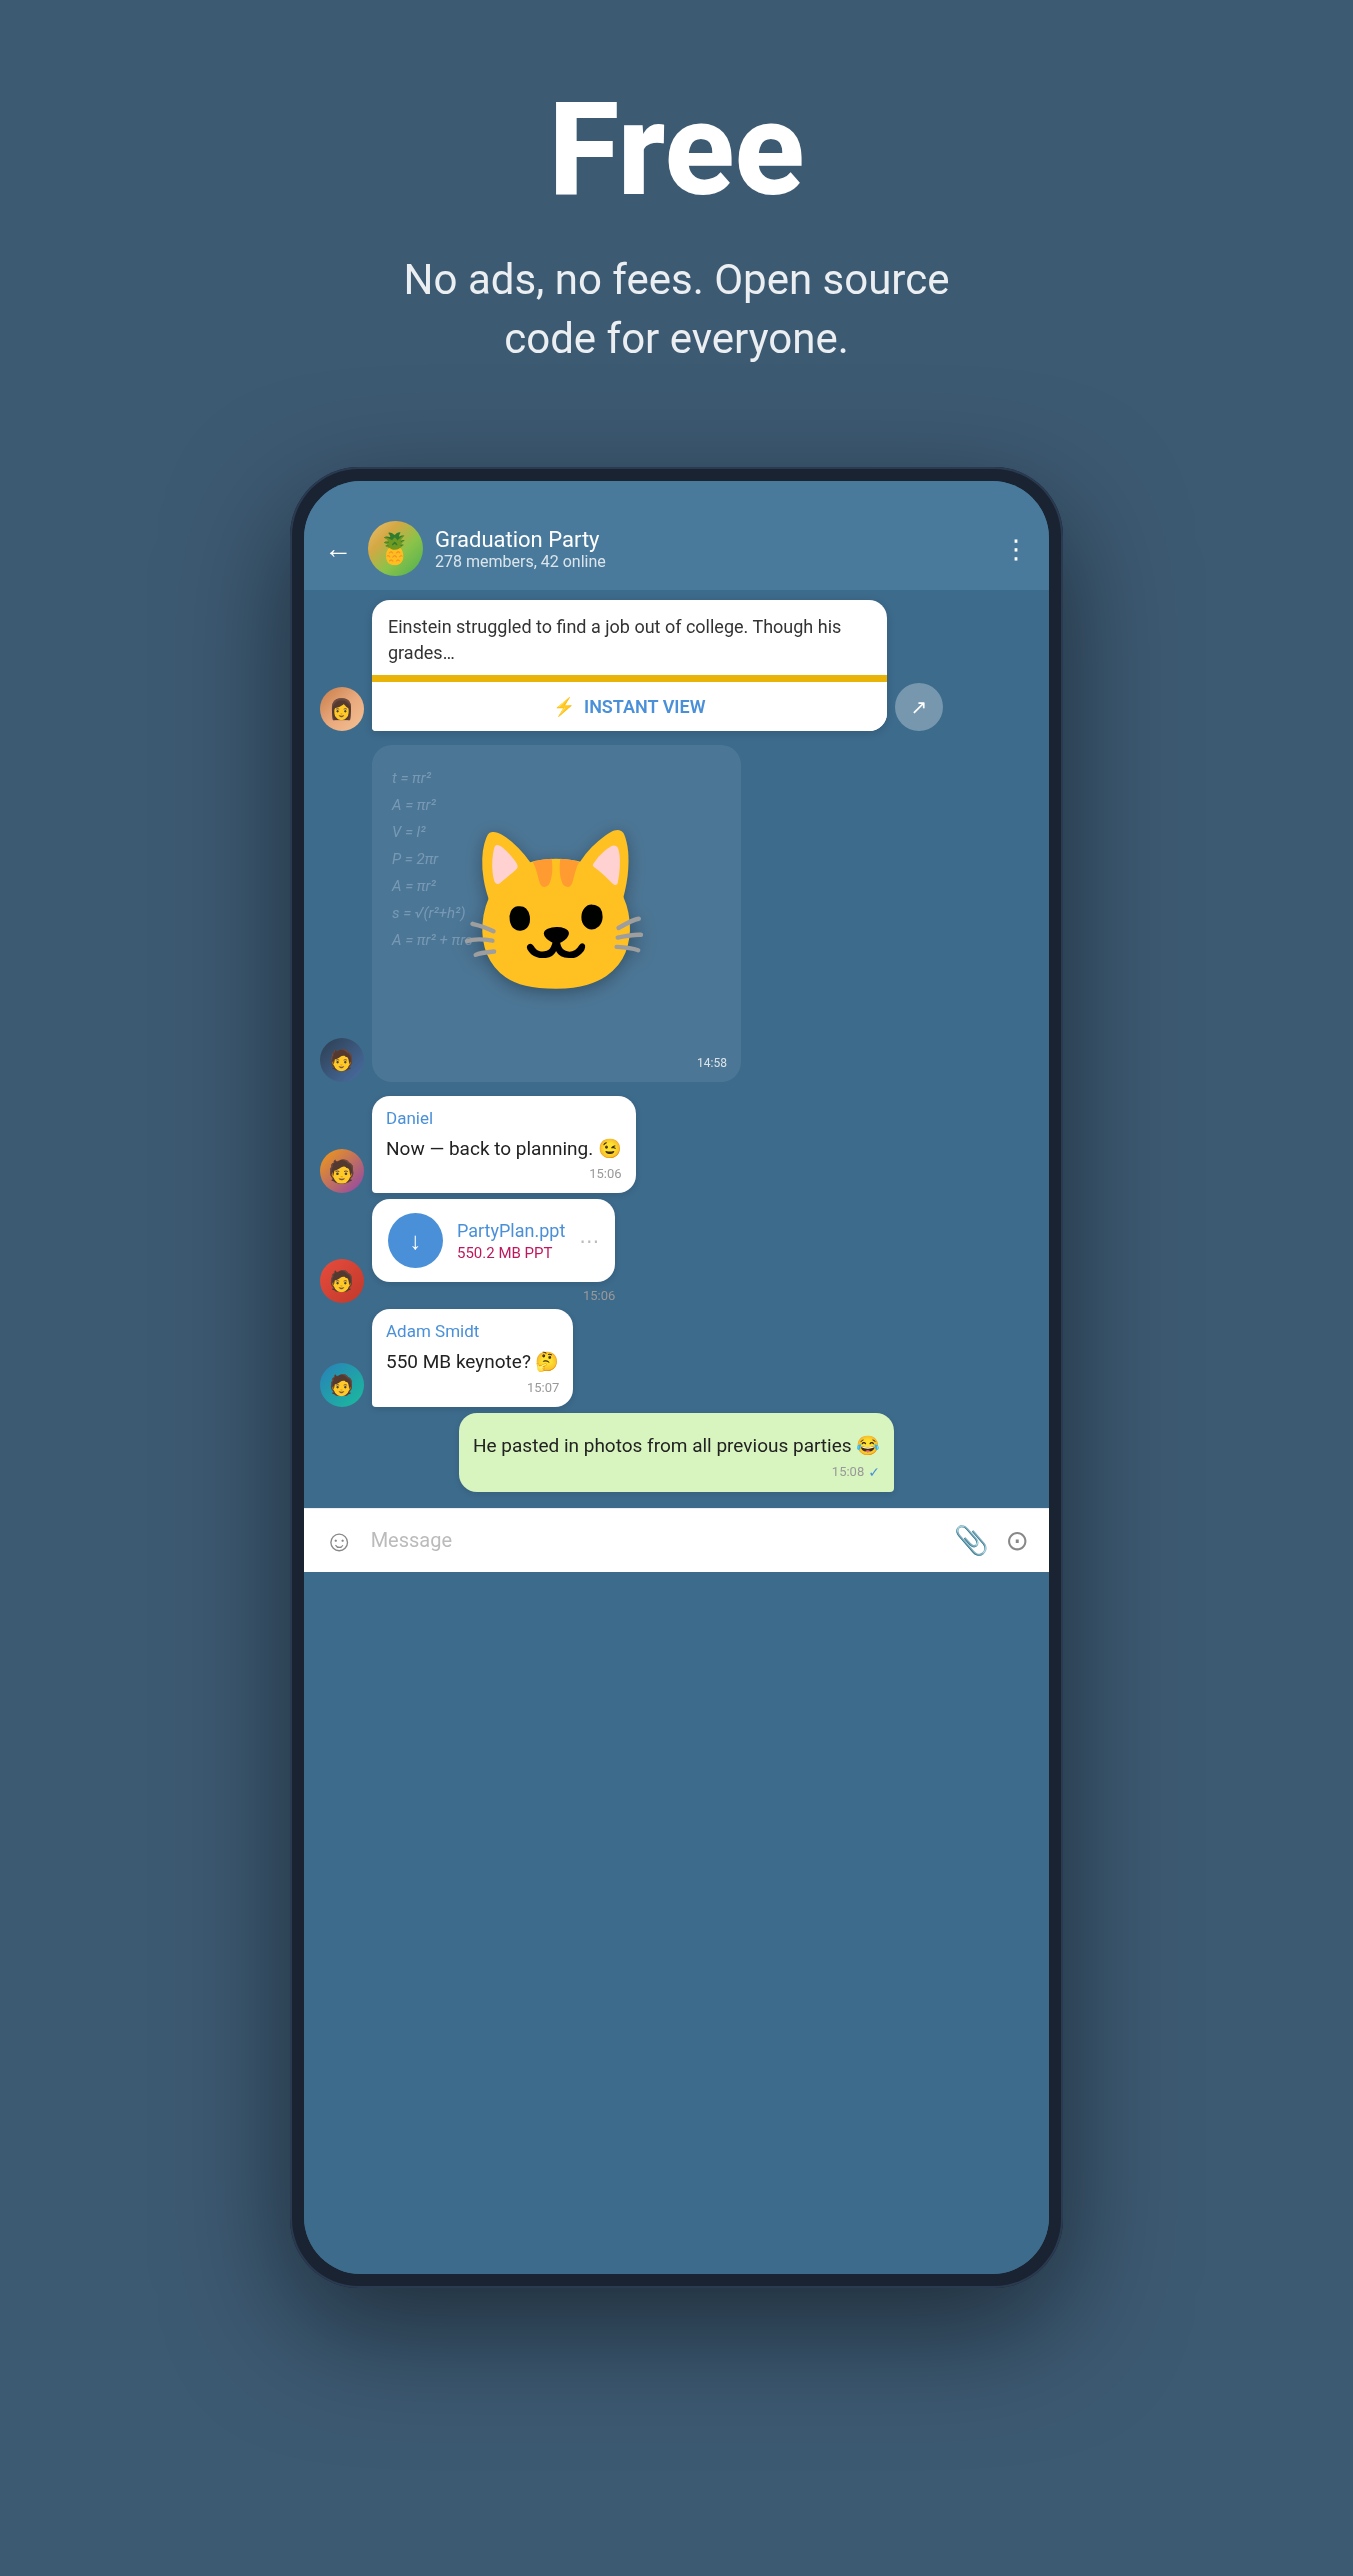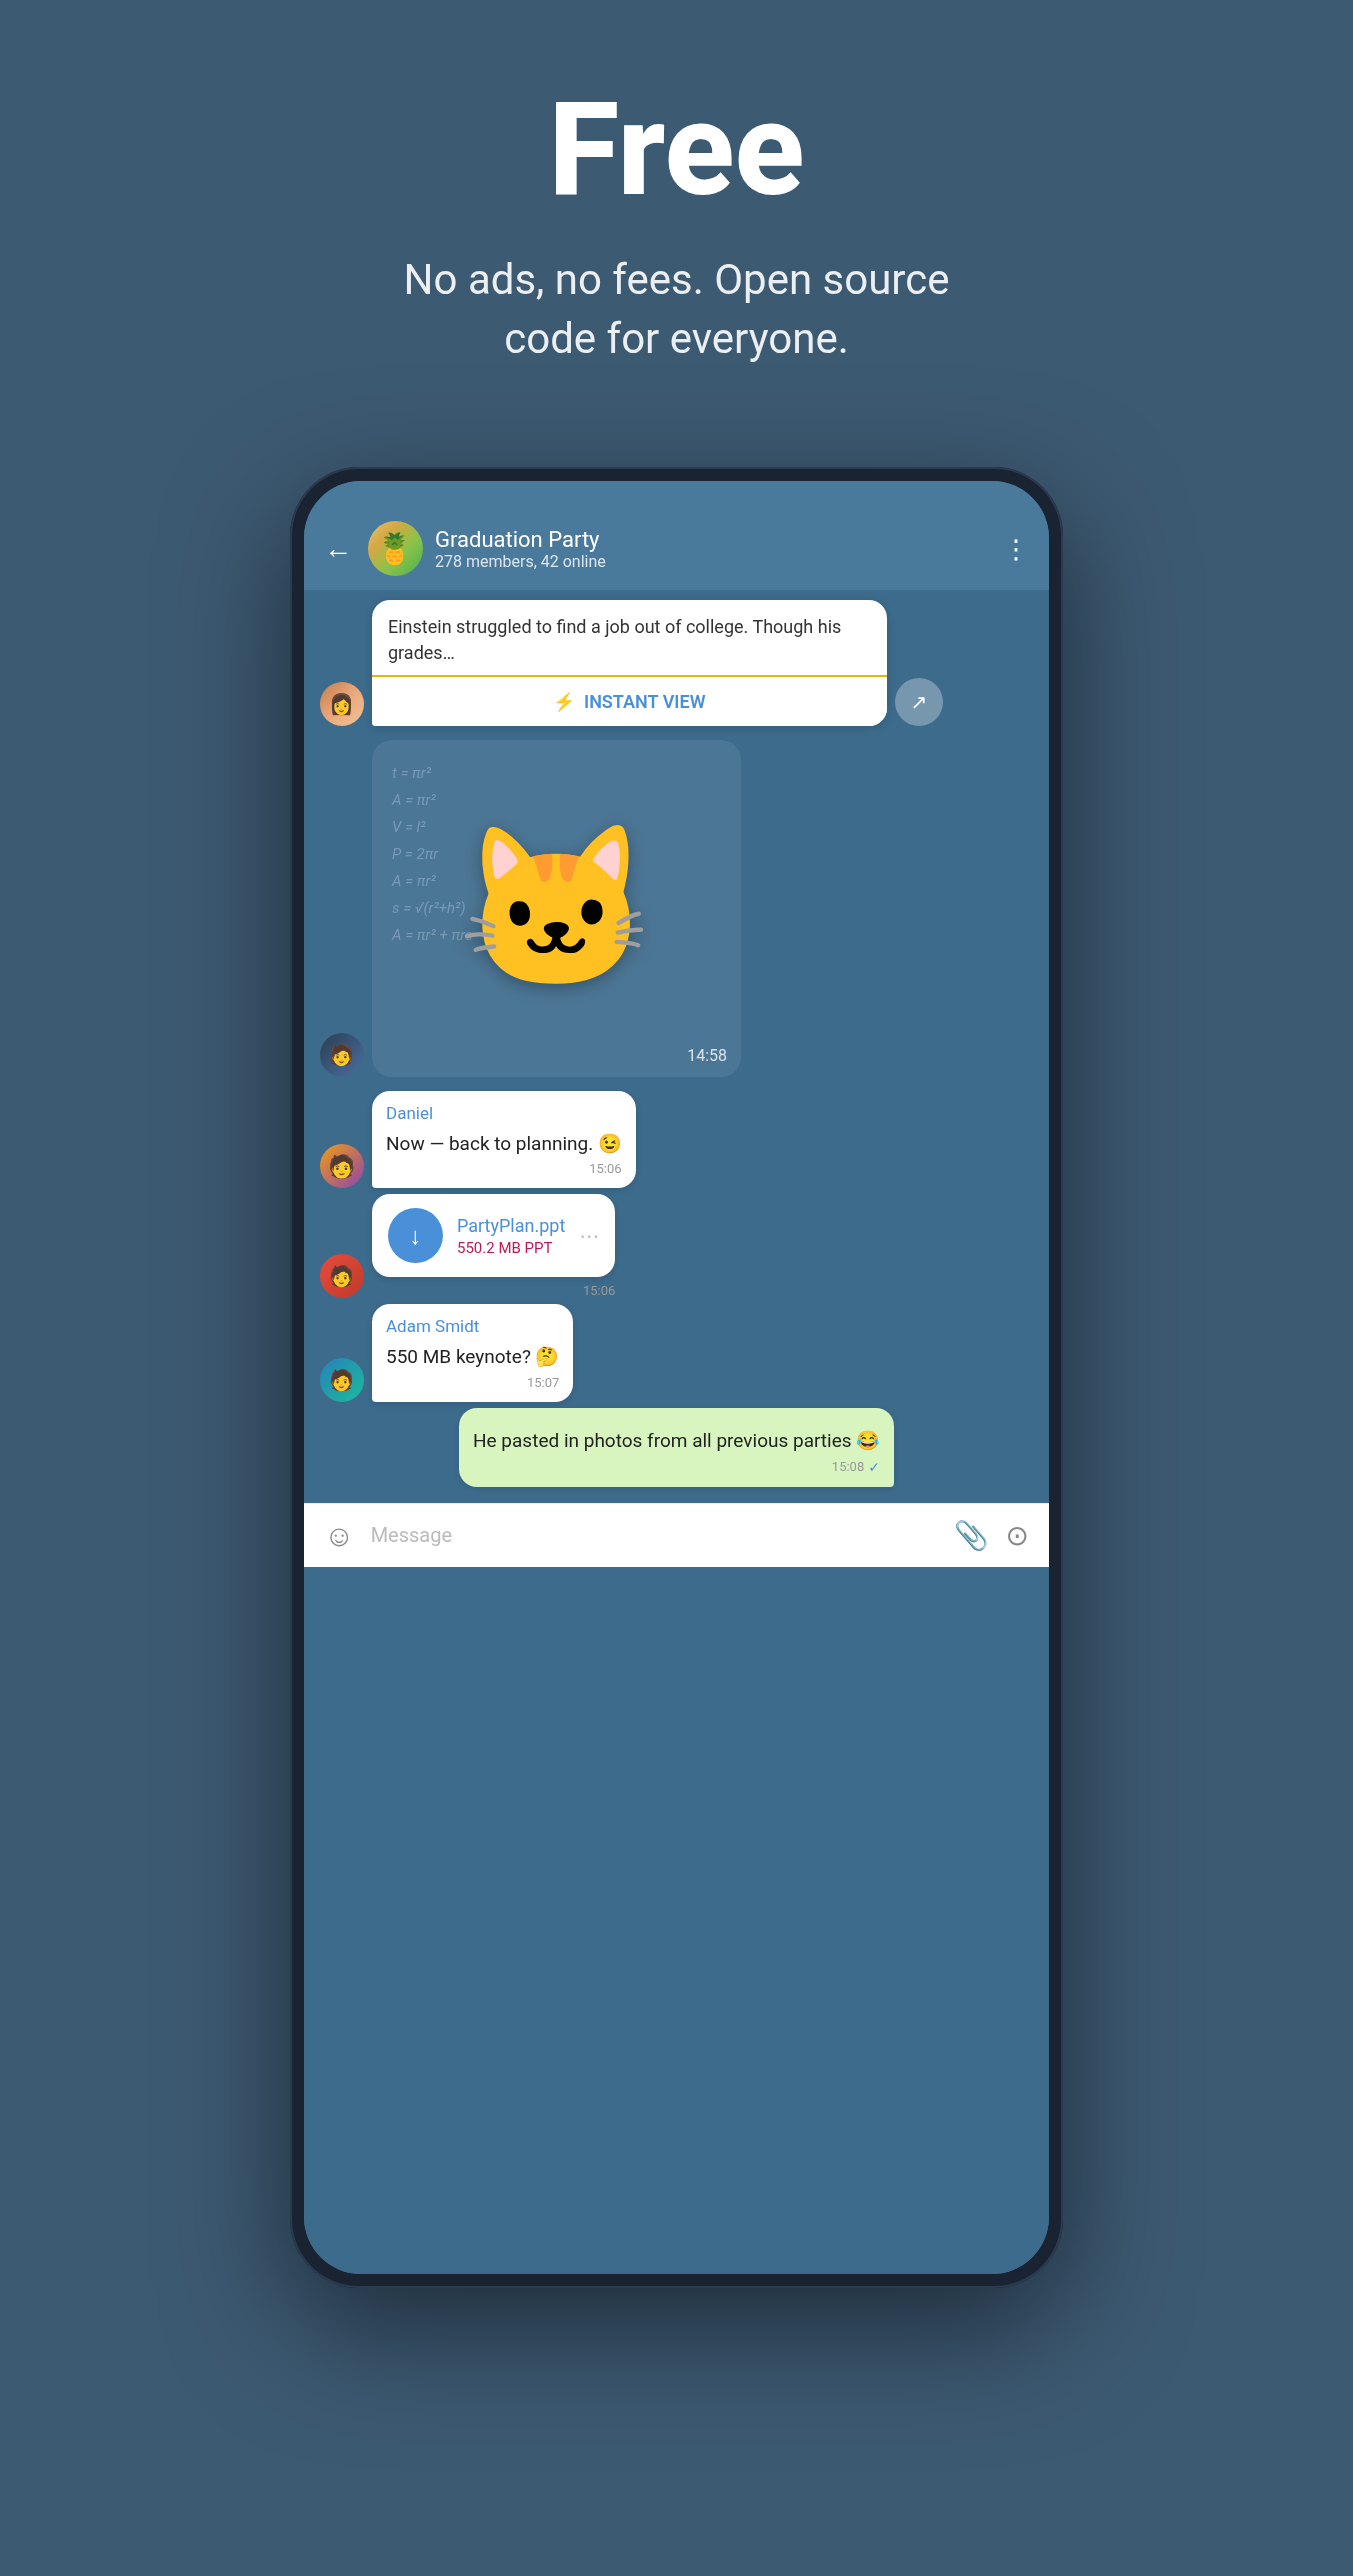--- a/index.html
+++ b/index.html
@@ -158,21 +158,21 @@
       padding: 0;
       max-width: 515px;
       overflow: hidden;
       box-shadow: 0 2px 8px rgba(0,0,0,0.15);
     }
     .article-text {
       padding: 14px 16px 10px;
       font-size: 18px;
       color: #333;
       line-height: 1.4;
-      border-bottom: 2px solid #eab308;
+      border-bottom: 7px solid #eab308;
     }
     .instant-view-btn {
       display: flex;
       align-items: center;
       justify-content: center;
       gap: 8px;
       padding: 14px 16px;
       color: #4a90d9;
       font-size: 18px;
       font-weight: 600;
@@ -242,21 +242,21 @@
       font-size: 159px;
       position: relative;
       z-index: 2;
       filter: drop-shadow(0 4px 8px rgba(0,0,0,0.3));
     }
     .sticker-time {
       position: absolute;
       bottom: 12px;
       right: 14px;
       color: rgba(255,255,255,0.8);
-      font-size: 16px;
+      font-size: 12px;
     }
 
     
     .msg-row {
       display: flex;
       align-items: flex-end;
       gap: 8px;
       margin-bottom: 6px;
     }
     .bubble-incoming {

